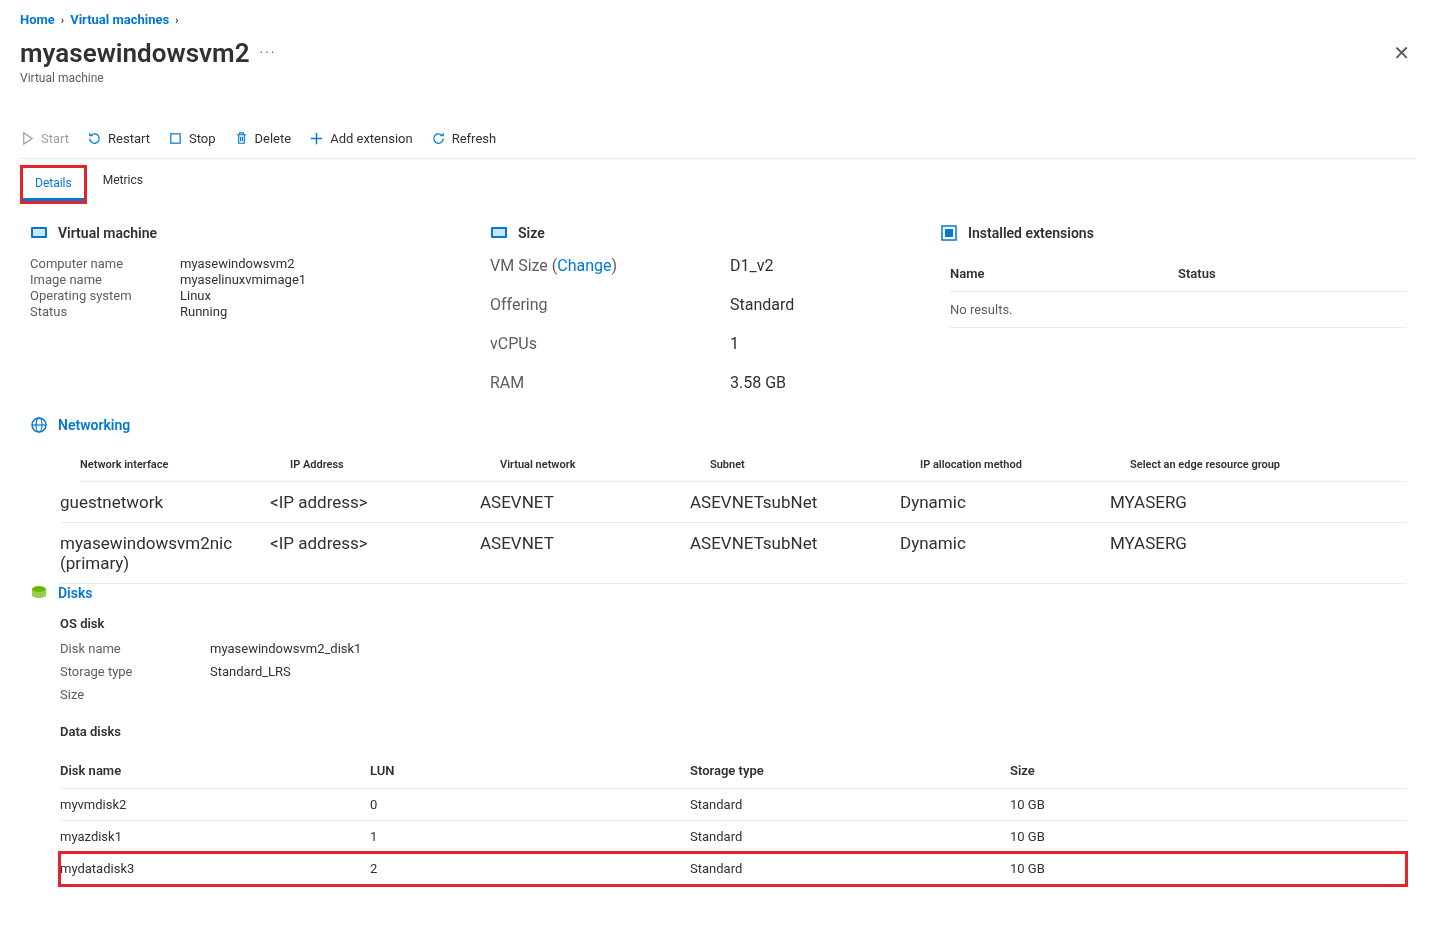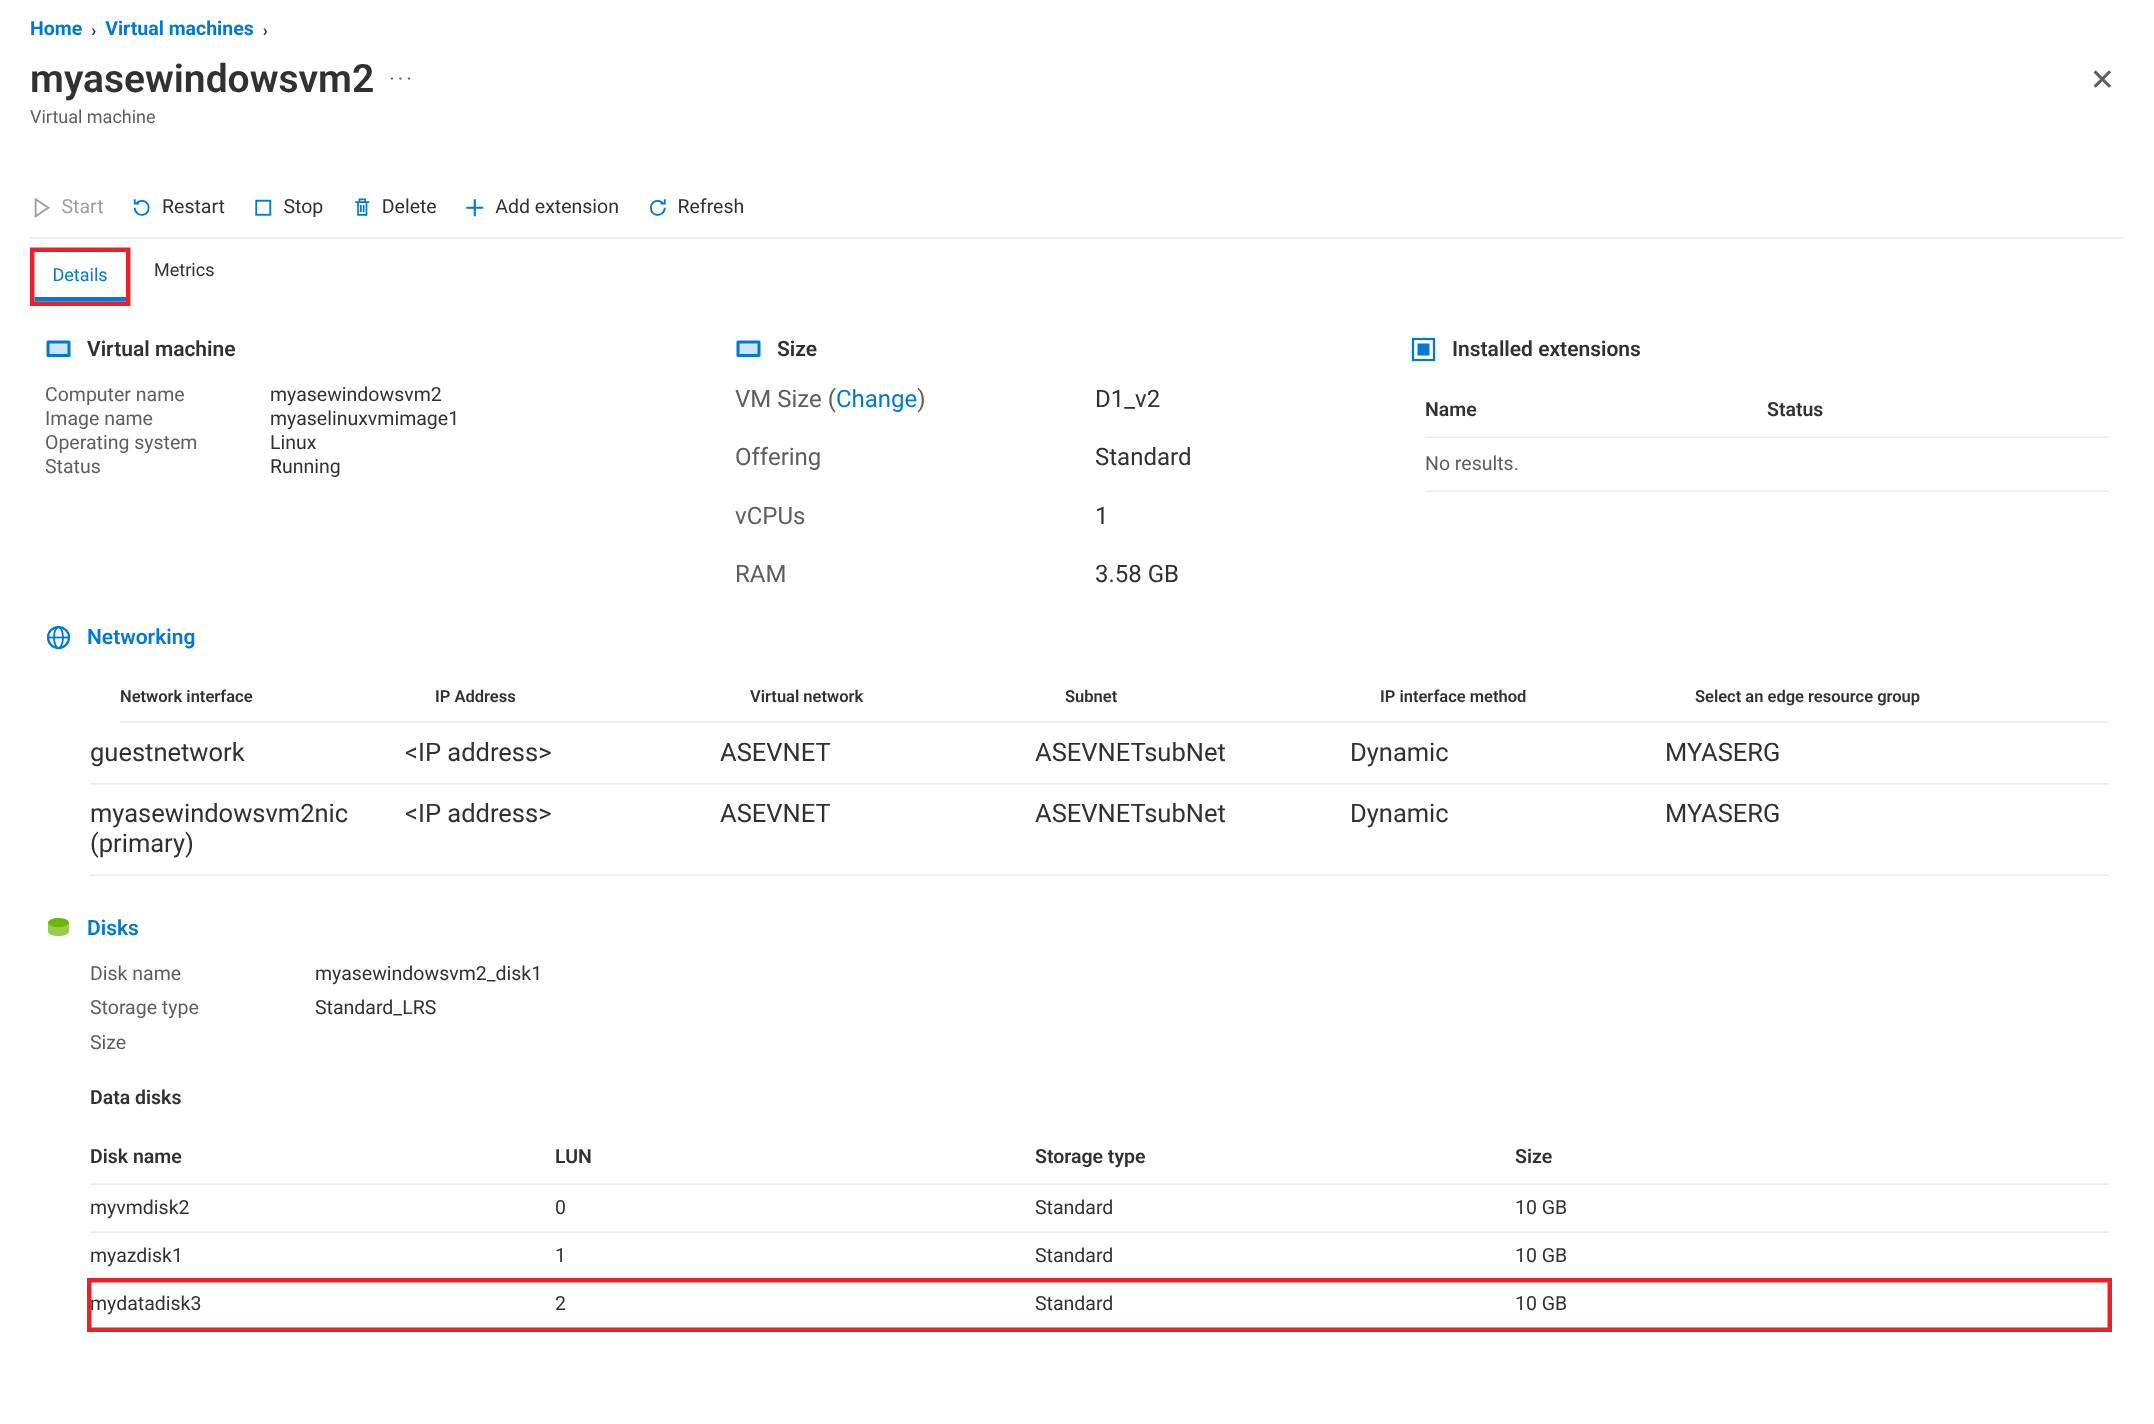--- a/index.html
+++ b/index.html
@@ -33,21 +33,21 @@
   .kv { display: grid; grid-template-columns: 150px 1fr; row-gap: 1px; font-size: 13px; color: #605e5c; }
   .kv2 { display: grid; grid-template-columns: 150px 90px 1fr; row-gap: 20px; font-size: 16px; color: #605e5c; margin-left: 0; }
   .kv .v, .kv2 .v { color: #323130; }
   .ext-panel { margin-left: 10px; }
   .ext-header { display: grid; grid-template-columns: 1fr 1fr; font-weight: 600; padding: 10px 0; border-bottom: 1px solid #edebe9; font-size: 13px; }
   .ext-row { padding: 10px 0; color: #605e5c; border-bottom: 1px solid #edebe9; }
   .net-section { margin-top: 24px; }
   .net-table { margin-left: 30px; margin-top: 12px; }
   .net-table .hdr { display: grid; grid-template-columns: 210px 210px 210px 210px 210px 1fr; font-weight: 600; font-size: 11px; padding: 10px 0; border-bottom: 1px solid #edebe9; margin-left: 20px; }
   .net-table .row { display: grid; grid-template-columns: 210px 210px 210px 210px 210px 1fr; font-size: 17px; padding: 10px 0; border-bottom: 1px solid #edebe9; color: #323130; }
-  .disks-section { margin-top: 26px; }
+  .disks-section { }
   .disks-section .sub-h { font-weight: 600; margin: 14px 0 10px 30px; font-size: 13px; }
   .disks-section .kvd { display: grid; grid-template-columns: 150px 1fr; row-gap: 8px; font-size: 13px; margin-left: 30px; color: #605e5c; }
   .disks-section .kvd .v { color: #323130; }
   .dd-table { margin-left: 30px; margin-top: 14px; }
   .dd-table .hdr { display: grid; grid-template-columns: 310px 320px 320px 1fr; font-weight: 600; font-size: 13px; padding: 10px 0; border-bottom: 1px solid #edebe9; }
   .dd-table .row { display: grid; grid-template-columns: 310px 320px 320px 1fr; font-size: 13px; padding: 8px 0; border-bottom: 1px solid #edebe9; color: #323130; }
   .dd-table .row.hl { outline: 3px solid #e3242b; outline-offset: -1px; }
   .icon-box { display:inline-flex; align-items:center; justify-content:center; }
 </style>
 </head>
@@ -212,21 +212,21 @@
           </svg>
         </span>
       <a href="#">Networking</a>
     </div>
     <div class="net-table">
       <div class="hdr">
         <span>Network interface</span>
         <span>IP Address</span>
         <span>Virtual network</span>
         <span>Subnet</span>
-        <span>IP interface method</span>
+        <span>IP allocation method</span>
         <span>Select an edge resource group</span>
       </div>
       <div id="net-rows">
           <div class="row">
             <span>guestnetwork</span>
             <span>&lt;IP address&gt;</span>
             <span>ASEVNET</span>
             <span>ASEVNETsubNet</span>
             <span>Dynamic</span>
             <span>MYASERG</span>
@@ -247,20 +247,21 @@
     <div class="section-h link">
       <span class="icon-box">
           <svg width="18" height="18" viewBox="0 0 18 18">
             <ellipse cx="9" cy="5" rx="7" ry="3" fill="#6bb700"></ellipse>
             <path d="M2 5v6c0 1.6 3.1 3 7 3s7-1.4 7-3V5" fill="#6bb700" opacity="0.7"></path>
           </svg>
         </span>
       <a href="#">Disks</a>
     </div>
 
+    <div class="sub-h">OS disk</div>
     <div class="kvd">
       <span>Disk name</span>
       <span class="v">myasewindowsvm2_disk1</span>
       <span>Storage type</span>
       <span class="v">Standard_LRS</span>
       <span>Size</span>
     </div>
 
     <div class="sub-h" style="margin-top:22px;">Data disks</div>
     <div class="dd-table">

